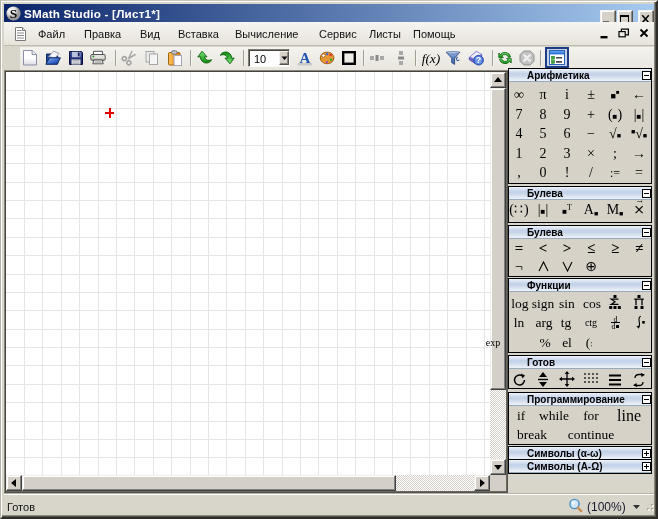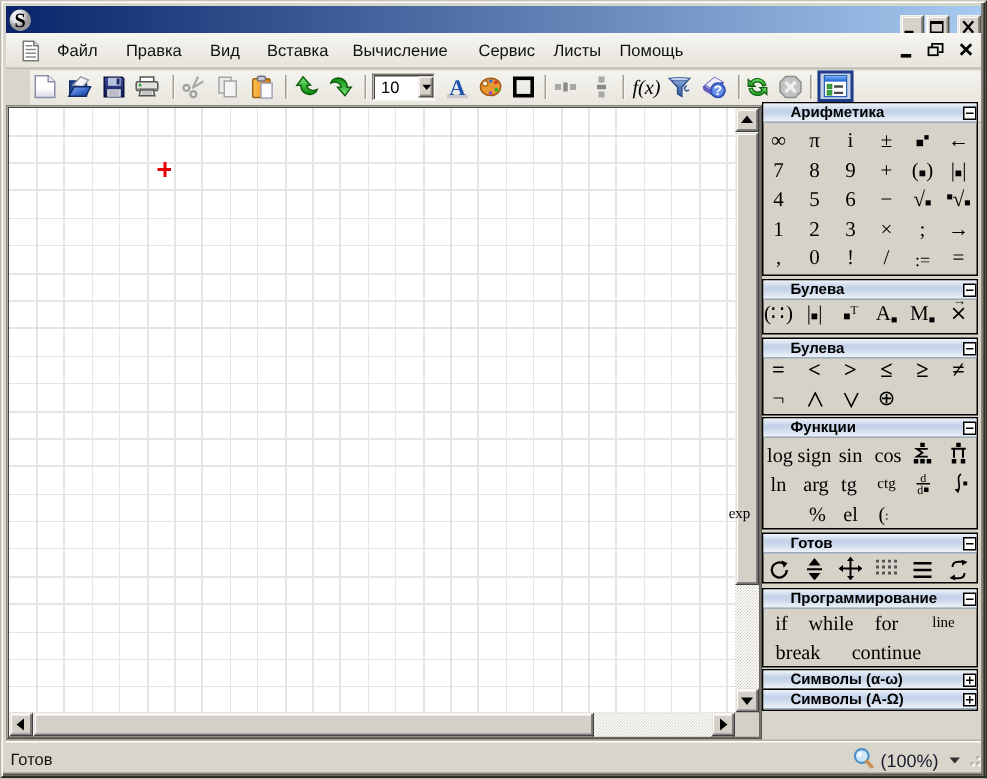--- a/index.html
+++ b/index.html
@@ -78,20 +78,21 @@
     <defs>
         <radialGradient id="lg" cx="35%" cy="30%">
           <stop offset="0%" stop-color="#ffffff"></stop>
           <stop offset="60%" stop-color="#e2e2e2"></stop>
           <stop offset="100%" stop-color="#9a9a9a"></stop>
         </radialGradient>
       </defs>
     <circle cx="7.5" cy="7.5" r="7.1" fill="url(#lg)"></circle>
     <text x="7.5" y="12.2" font-family="Liberation Serif" font-size="13.5" font-weight="bold" fill="#000" text-anchor="middle">S</text>
   </svg>
+  <div id="title-text">SMath Studio - [Лист1*]</div>
   <div class="tbtn" style="left:596px"><svg width="14" height="12">
         <rect x="2" y="8.5" width="6" height="2" fill="#000"></rect>
       </svg></div>
   <div class="tbtn" style="left:613px"><svg width="14" height="12">
         <rect x="2.5" y="2.5" width="8" height="7" fill="none" stroke="#000"></rect>
         <rect x="2.5" y="2" width="8" height="2" fill="#000"></rect>
       </svg></div>
   <div class="tbtn" style="left:634px"><svg width="14" height="12">
         <path d="M3.2 2.2l6.6 7.6M9.8 2.2l-6.6 7.6" stroke="#000" stroke-width="1.5"></path>
       </svg></div>
@@ -519,21 +520,21 @@
 <svg class="abs" style="left:632px;top:372.5px" width="14" height="14" viewBox="0 0 14 14">
       <path d="M3 5c0-2 1-3.5 4-3.5h3" fill="none" stroke="#000" stroke-width="1.3"></path>
       <path d="M9 0l4 1.7L9.5 4z" fill="#000"></path>
       <path d="M11 9c0 2-1 3.5-4 3.5H4" fill="none" stroke="#000" stroke-width="1.3"></path>
       <path d="M5 14l-4-1.7L4.5 10z" fill="#000"></path>
     </svg>
 
 <span class="sym" style="left:521px;top:416px;font-size:13.5px">if</span>
 <span class="sym" style="left:554px;top:416px;font-size:13.5px">while</span>
 <span class="sym" style="left:591px;top:416px;font-size:13.5px">for</span>
-<span class="sym" style="left:629px;top:416px;font-size:10px">line</span>
+<span class="sym" style="left:629px;top:416px;font-size:16px">line</span>
 <span class="sym" style="left:532px;top:435px;font-size:13.5px">break</span>
 <span class="sym" style="left:591px;top:435px;font-size:13.5px">continue</span>
 </div>
 
 <div id="statusbar">
   <div class="abs" style="left:3px;top:6px;font-size:11px;color:#111">Готов</div>
   <svg class="abs" style="left:564px;top:3px" width="16" height="16" viewBox="0 0 16 16">
     <circle cx="6.5" cy="6" r="4.6" fill="#cfe6f8" stroke="#4a90c8" stroke-width="1.4"></circle>
     <circle cx="5.2" cy="4.8" r="1.7" fill="#eef7fd"></circle>
     <path d="M9.8 9.5l3.4 3.6" stroke="#c89050" stroke-width="2.4" stroke-linecap="round"></path>

